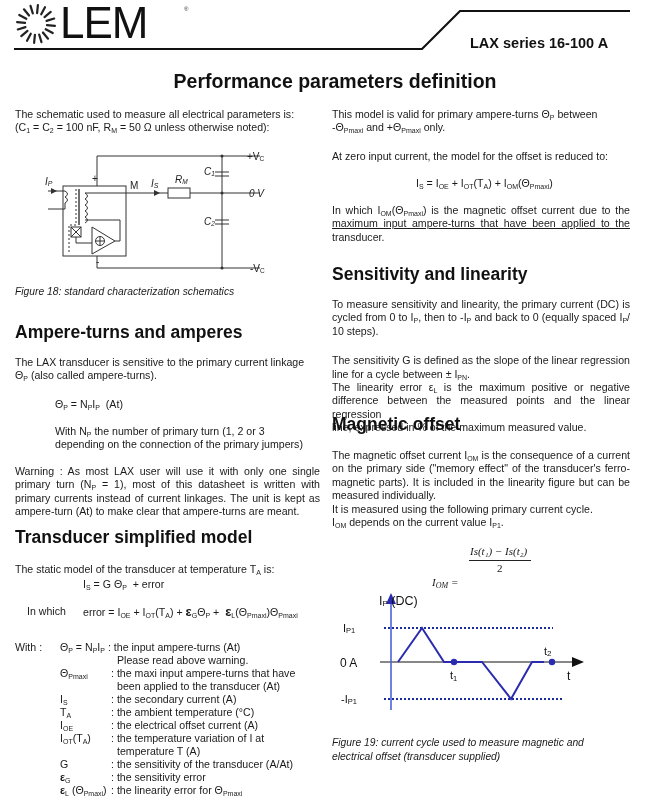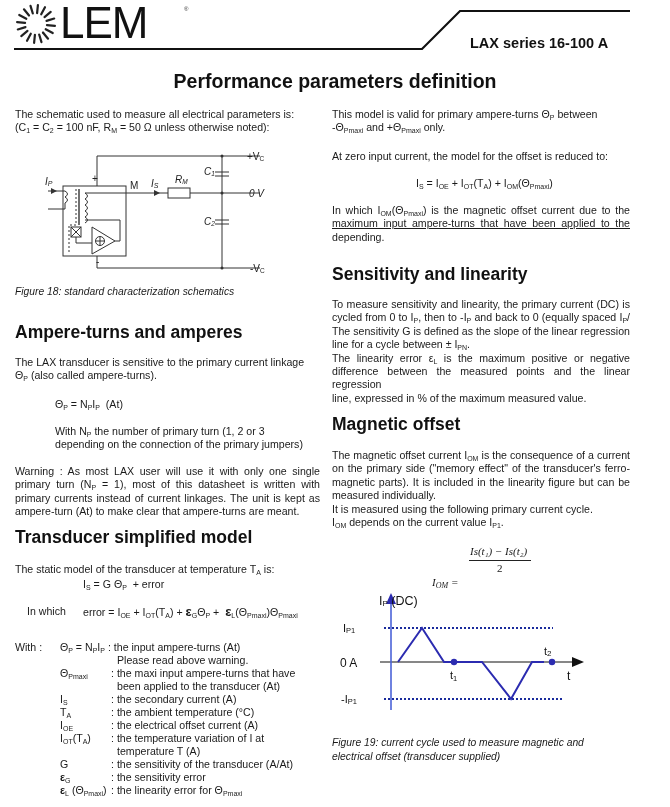--- a/index.html
+++ b/index.html
@@ -192,29 +192,30 @@
 
 <div class="abs t" style="left:332px;top:150px;">At zero input current, the model for the offset is reduced to:</div>
 
 <div class="abs t" style="left:416px;top:177px;">
   I<sub>S</sub> = I<sub>OE</sub> + I<sub>OT</sub>(T<sub>A</sub>) + I<sub>OM</sub>(Θ<sub>Pmaxi</sub>)
 </div>
 
 <div class="abs t just" style="left:332px;top:204px;width:298px;">
   <div style="text-align-last:justify;">In which I<sub>OM</sub>(Θ<sub>Pmaxi</sub><span>) is the magnetic offset current due to the</span></div>
   <div style="text-align-last:justify;text-decoration:underline;">maximum input ampere-turns that have been applied to the</div>
-  <div>depending.</div>
+  <div>transducer.</div>
 </div>
 
 <div class="abs h2" style="left:332px;top:264px;">Sensitivity and linearity</div>
 
 <div class="abs t just" style="left:332px;top:298px;width:298px;">
   <div style="text-align-last:justify;">To measure sensitivity and linearity, the primary current (DC) is</div>
   <div style="text-align-last:justify;"><span>cycled from 0 to I</span><sub>P</sub><span>, then to -I</span><sub>P</sub><span> and back to 0 (equally spaced I</span><sub>P</sub><span>/</span></div>
-  <div style="text-align-last:justify;">The sensitivity G is defined as the slope of the linear regression</div>
+  <div>10 steps).</div>
+  <div style="text-align-last:justify;margin-top:16px;">The sensitivity G is defined as the slope of the linear regression</div>
   <div><span>line for a cycle between ± I</span><sub>PN</sub><span>.</span></div>
   <div style="text-align-last:justify;"><span>The linearity error ε</span><sub>L</sub><span> is the maximum positive or negative</span></div>
   <div style="text-align-last:justify;">difference between the measured points and the linear regression</div>
   <div>line, expressed in % of the maximum measured value.</div>
 </div>
 
 <div class="abs h2" style="left:332px;top:414px;">Magnetic offset</div>
 
 <div class="abs t just" style="left:332px;top:449px;width:298px;">
   <div style="text-align-last:justify;"><span>The magnetic offset current I</span><sub>OM</sub><span> is the consequence of a current</span></div>

